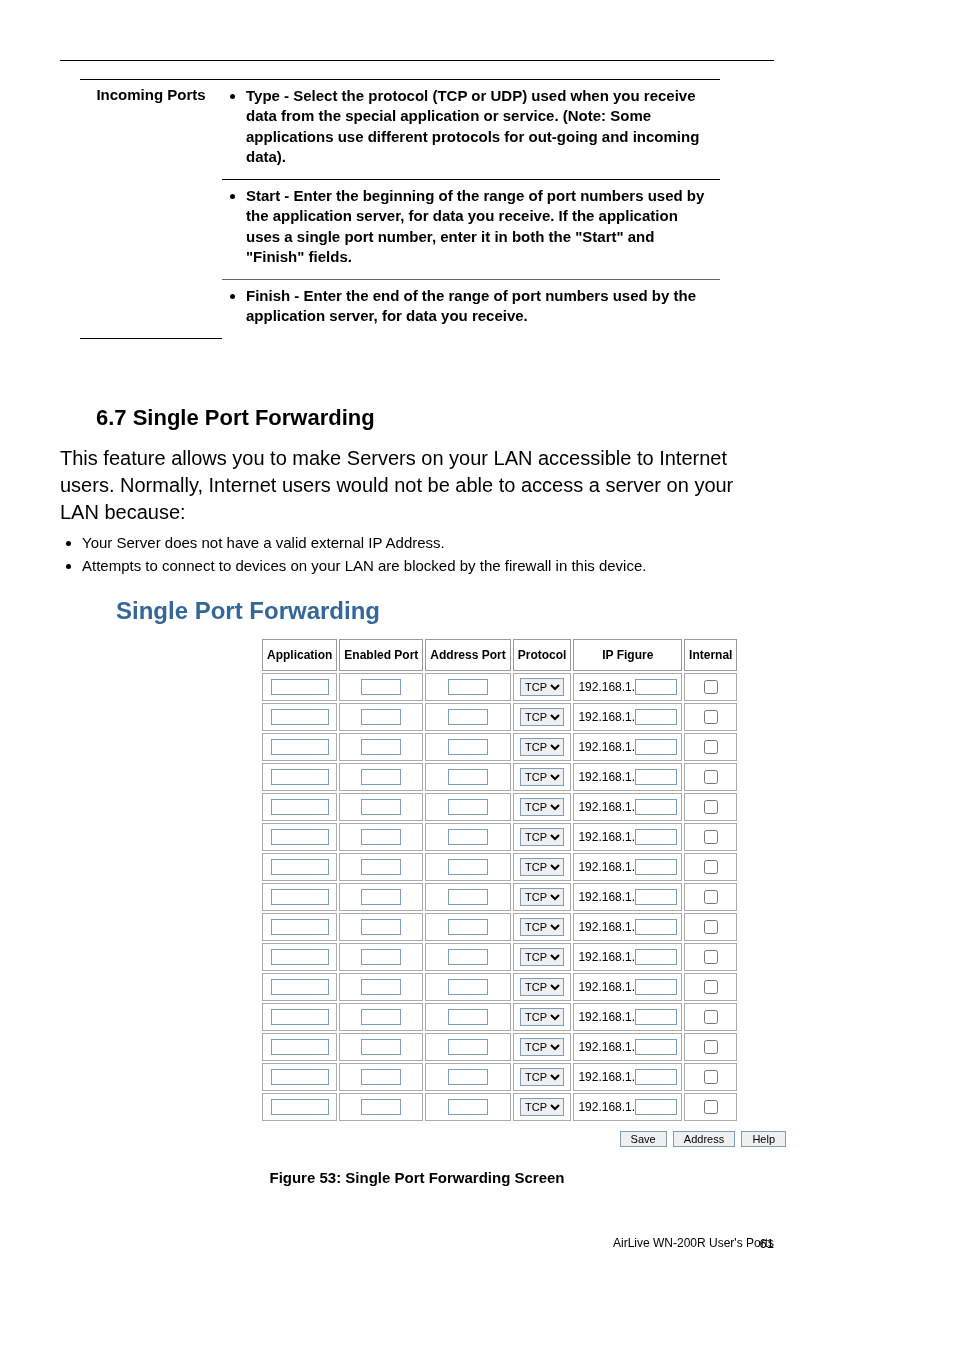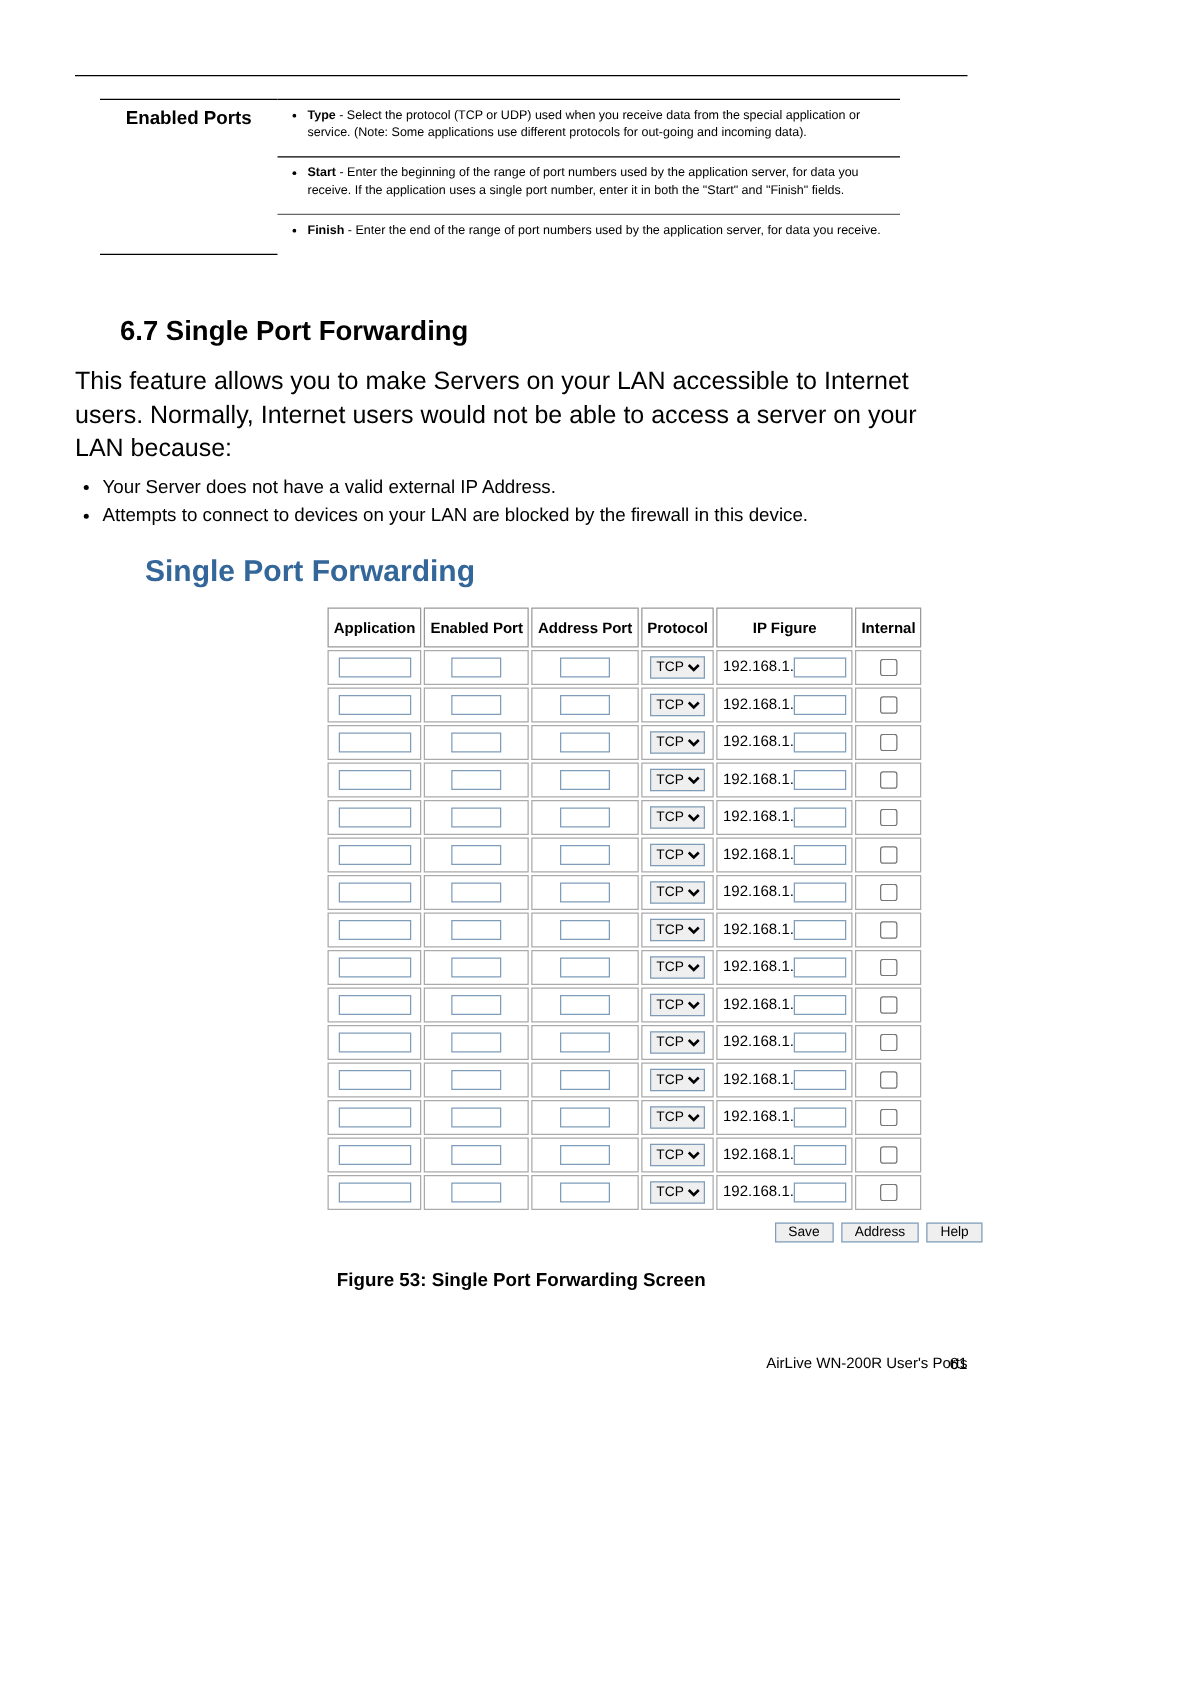--- a/index.html
+++ b/index.html
@@ -34,30 +34,31 @@
   width: 130px;
   font-size: 15px;
 }
 .def-content ul {
   margin: 0;
   padding-left: 18px;
 }
 .def-content li {
   margin-bottom: 6px;
   line-height: 1.35;
-  font-size: 10px;
+  font-size: 15px;
+  font-weight: bold;
 }
 .inner-row {
   border-top: 1px solid #666 !important;
   border-bottom: none !important;
 }
 .section-heading {
   font-weight: bold;
   font-size: 22px;
-  margin: 48px 0 14px 36px;
+  margin: 66px 0 14px 36px;
 }
 .body-para {
   font-size: 20px;
   line-height: 1.35;
   margin: 0 0 6px 0;
 }
 .body-list {
   margin: 0 0 20px 4px;
   padding-left: 18px;
 }
@@ -154,21 +155,21 @@
 }
 </style>
 </head>
 <body>
 
 <hr class="top-rule">
 
 <table class="def-table">
   <tbody>
       <tr>
-    <td class="def-label" rowspan="3">Enabled Ports</td>
+    <td class="def-label" rowspan="3">Incoming Ports</td>
     <td class="def-content">
       <ul>
             <li><b>Type</b><span> - Select the protocol (TCP or UDP) used when you receive data from the special application or service. (Note: Some applications use different protocols for out-going and incoming data).</span></li>
           </ul>
     </td>
   </tr>
   <tr>
     <td class="def-content inner-row">
       <ul>
             <li><b>Start</b><span> - Enter the beginning of the range of port numbers used by the application server, for data you receive. If the application uses a single port number, enter it in both the "Start" and "Finish" fields.</span></li>

